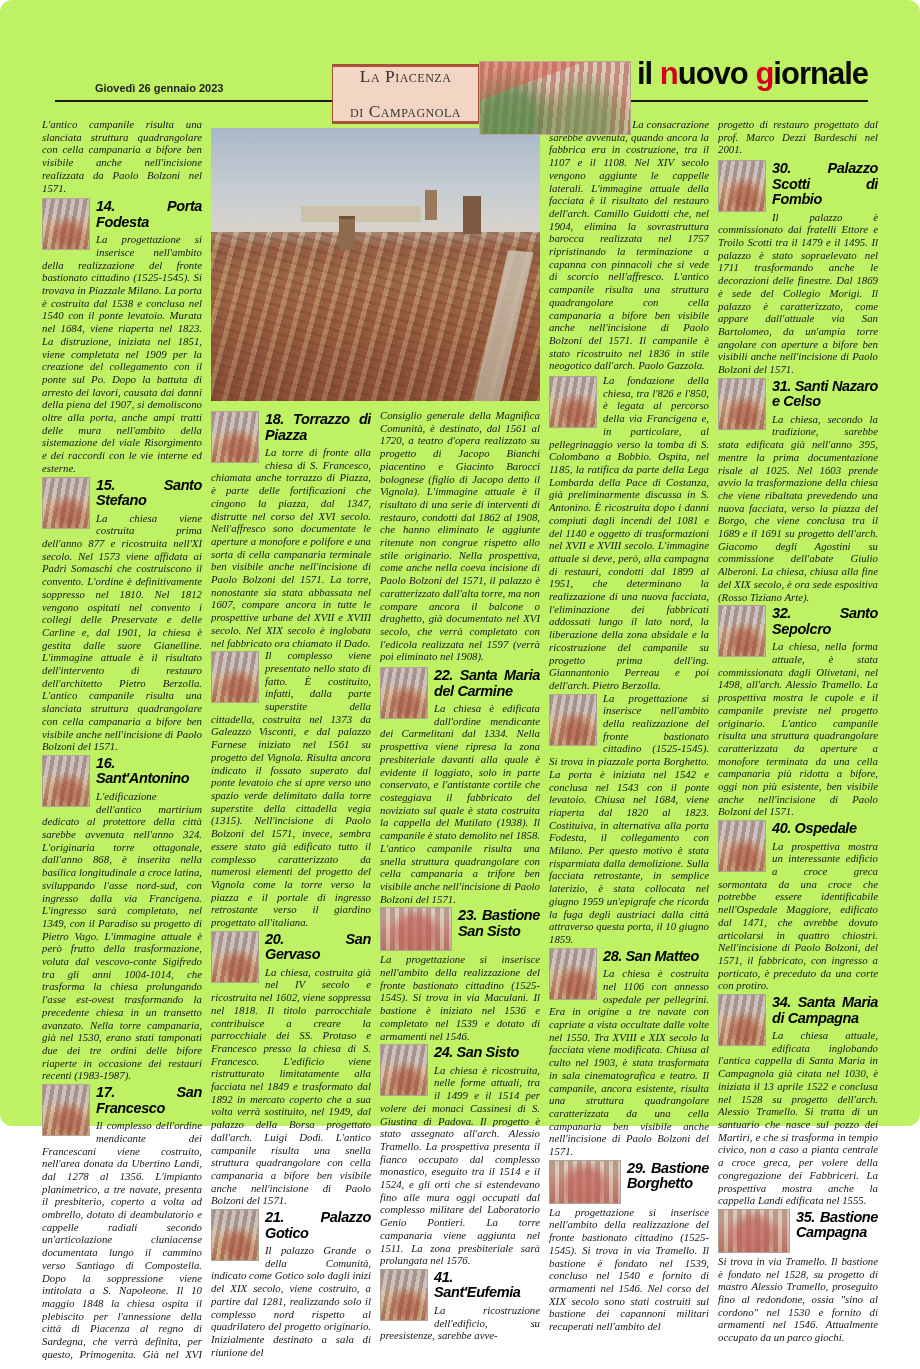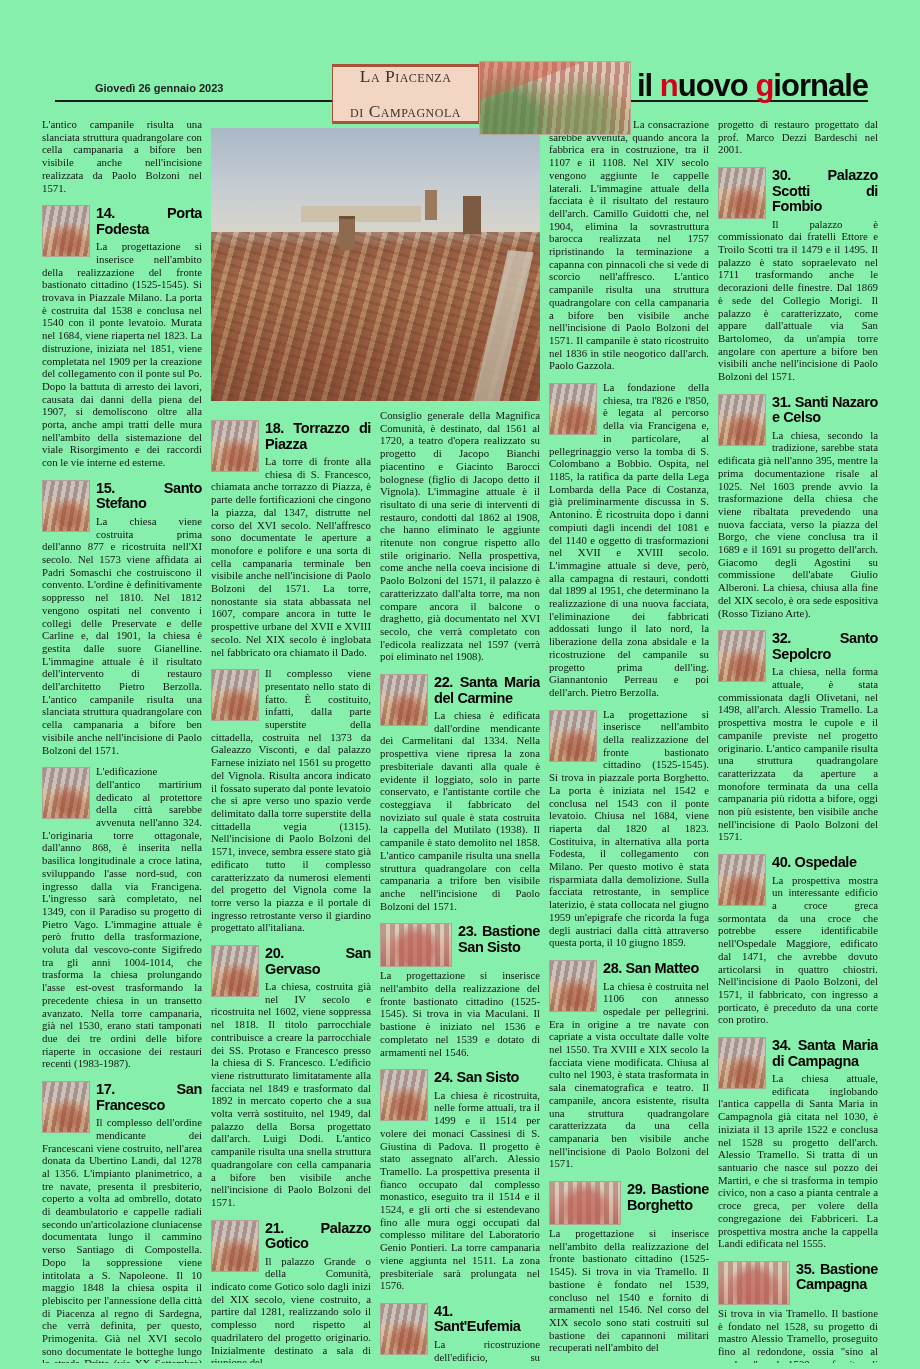--- a/index.html
+++ b/index.html
@@ -1,38 +1,38 @@
 <!DOCTYPE html>
 <html lang="it"><head>
 <meta charset="utf-8">
 <style>
   * { margin:0; padding:0; box-sizing:border-box; }
   html,body { width:920px; height:1369px; background:#fff; overflow:hidden; }
-  .page { position:relative; width:920px; height:1369px; background:#86efac;
-          font-family:"Liberation Serif", serif; color:#151515; }
+  .page { position:relative; width:920px; height:1126px; background:#bef264;
+          font-family:"Liberation Serif", serif; color:#151515;border-radius:12px; }
 
   
   .date { position:absolute; left:95px; top:82px; font-family:"Liberation Sans",sans-serif;
           font-size:11px; font-weight:bold; color:#222; }
   .rule { position:absolute; left:55px; right:52px; top:100px; height:2px; background:#1c1c1c; }
   .banner { position:absolute; left:332px; top:64px; width:147px; height:60px;
             background:#f2d5c2; border:1px solid #a8523a; border-top:3px solid #a8523a;
             border-bottom:3px solid #a8523a; display:flex; flex-direction:column;
             align-items:center; justify-content:space-between; z-index:2; }
   .banner div { font-variant:small-caps; font-size:17.5px; letter-spacing:.5px;
                 color:#38322e; line-height:1.1; font-weight:500; }
   .fresco { position:absolute; left:479px; top:61px; width:152px; height:74px; z-index:2;
             background:
               linear-gradient(160deg, rgba(210,90,70,.45) 0 30%, transparent 30%),
               radial-gradient(circle at 20% 80%, rgba(90,140,80,.8) 0 18%, transparent 40%),
               radial-gradient(circle at 70% 75%, rgba(120,150,90,.7) 0 15%, transparent 38%),
               repeating-linear-gradient(95deg, rgba(170,80,60,.5) 0 5px, rgba(230,200,170,.5) 5px 9px),
               linear-gradient(180deg,#d8c8c2 0 35%, #cfae93 60%, #9daa84 100%);
             border:1px solid #b9a created; border:1px solid #baa795; }
-  .masthead { position:absolute; right:52px; top:68px; font-family:"Liberation Sans",sans-serif;
+  .masthead { position:absolute; right:52px; top:56px; font-family:"Liberation Sans",sans-serif;
               font-size:31px; font-weight:bold; letter-spacing:-1px; color:#0a0a0a; z-index:2; }
   .masthead .red { color:#d6001c; }
 
   
   .photo { position:absolute; left:211px; top:128px; width:329px; height:273px; overflow:hidden; }
   .photo .sky { position:absolute; left:0; top:0; width:100%; height:40%;
                 background:linear-gradient(180deg,#a9b8c8 0%,#c6ccd2 55%,#d9d5cb 100%); }
   .photo .city { position:absolute; left:0; top:38%; width:100%; height:62%;
       background:
         repeating-linear-gradient(105deg, rgba(138,68,44,.50) 0 6px, rgba(196,148,108,.38) 6px 11px, rgba(116,58,38,.45) 11px 16px),
@@ -44,24 +44,24 @@
   .photo .tower1 { position:absolute; left:128px; top:88px; width:16px; height:34px;
                    background:#8a6codesafe; background:#8f6b4e; border-top:3px solid #6e4f38; }
   .photo .tower2 { position:absolute; left:214px; top:62px; width:12px; height:30px; background:#9b7a5c; }
   .photo .tower3 { position:absolute; left:252px; top:68px; width:18px; height:38px; background:#7d5a42; }
   .photo .block  { position:absolute; left:90px; top:78px; width:120px; height:16px; background:#cdbfa6; opacity:.9; }
 
   
   .cols { position:absolute; left:42px; top:118px; width:836px; height:1245px;
           display:flex; gap:9px; }
   .col { width:160px; height:100%; overflow:hidden; text-align:justify;
-         font-size:10.8px; line-height:12.7px; hyphens:auto; -webkit-hyphens:auto; }
+         font-size:10.8px; line-height:12.7px; hyphens:auto;font-style:italic; -webkit-hyphens:auto; }
   .col.below-photo { padding-top:291px; }
   .col p.cont { margin-bottom:2px; }
-  .section { margin-top:9px; }
+  .section { }
   .section h3 { font-family:"Liberation Sans",sans-serif; font-size:14.5px; line-height:15.5px;
                 letter-spacing:-.4px; color:#000; padding-top:3px; margin-bottom:3px; }
   .thumb { float:left; width:48px; height:52px; margin:2px 6px 2px 0;
            background:
              radial-gradient(circle at 55% 70%, rgba(160,70,50,.55) 0 20%, transparent 45%),
              repeating-linear-gradient(100deg, rgba(150,80,55,.45) 0 4px, rgba(220,190,160,.5) 4px 8px),
              linear-gradient(180deg,#b9c8d6 0 30%, #d6c2a8 55%, #b98a68 100%);
            border:1px solid #b0a294; }
   .section.wide .thumb { width:72px; height:44px;
            background:
@@ -104,20 +104,21 @@
           <h3>14. Porta Fodesta</h3>
           <p>La progettazione si inserisce nell'ambito della realizzazione del fronte bastionato cittadino (1525-1545). Si trovava in Piazzale Milano. La porta è costruita dal 1538 e conclusa nel 1540 con il ponte levatoio. Murata nel 1684, viene riaperta nel 1823. La distruzione, iniziata nel 1851, viene completata nel 1909 per la creazione del collegamento con il ponte sul Po. Dopo la battuta di arresto dei lavori, causata dai danni della piena del 1907, si demoliscono oltre alla porta, anche ampi tratti delle mura nell'ambito della sistemazione del viale Risorgimento e dei raccordi con le vie interne ed esterne.</p>
         </div>
         <div class="section">
           <div class="thumb"></div>
           <h3>15. Santo Stefano</h3>
           <p>La chiesa viene costruita prima dell'anno 877 e ricostruita nell'XI secolo. Nel 1573 viene affidata ai Padri Somaschi che costruiscono il convento. L'ordine è definitivamente soppresso nel 1810. Nel 1812 vengono ospitati nel convento i collegi delle Preservate e delle Carline e, dal 1901, la chiesa è gestita dalle suore Gianelline. L'immagine attuale è il risultato dell'intervento di restauro dell'architetto Pietro Berzolla. L'antico campanile risulta una slanciata struttura quadrangolare con cella campanaria a bifore ben visibile anche nell'incisione di Paolo Bolzoni del 1571.</p>
         </div>
         <div class="section">
           <div class="thumb"></div>
+          <h3>16. Sant'Antonino</h3>
           <p>L'edificazione dell'antico martirium dedicato al protettore della città sarebbe avvenuta nell'anno 324. L'originaria torre ottagonale, dall'anno 868, è inserita nella basilica longitudinale a croce latina, sviluppando l'asse nord-sud, con ingresso dalla via Francigena. L'ingresso sarà completato, nel 1349, con il Paradiso su progetto di Pietro Vago. L'immagine attuale è però frutto della trasformazione, voluta dal vescovo-conte Sigifredo tra gli anni 1004-1014, che trasforma la chiesa prolungando l'asse est-ovest trasformando la precedente chiesa in un transetto avanzato. Nella torre campanaria, già nel 1530, erano stati tamponati due dei tre ordini delle bifore riaperte in occasione dei restauri recenti (1983-1987).</p>
         </div>
         <div class="section">
           <div class="thumb"></div>
           <h3>17. San Francesco</h3>
           <p>Il complesso dell'ordine mendicante dei Francescani viene costruito, nell'area donata da Ubertino Landi, dal 1278 al 1356. L'impianto planimetrico, a tre navate, presenta il presbiterio, coperto a volta ad ombrello, dotato di deambulatorio e cappelle radiali secondo un'articolazione cluniacense documentata lungo il cammino verso Santiago di Compostella. Dopo la soppressione viene intitolata a S. Napoleone. Il 10 maggio 1848 la chiesa ospita il plebiscito per l'annessione della città di Piacenza al regno di Sardegna, che verrà definita, per questo, Primogenita. Già nel XVI secolo sono documentate le botteghe lungo la strada Dritta (via XX Settembre) che si progettò di demolire in occasione dei restauri iniziati nel XIX secolo.</p>
         </div>
       </div>
     <div class="col below-photo">
         <div class="section">

